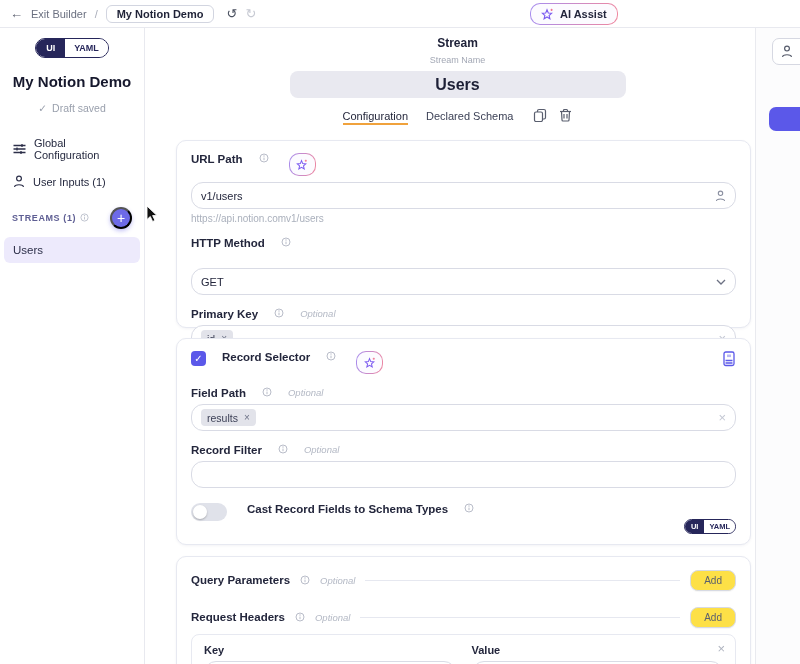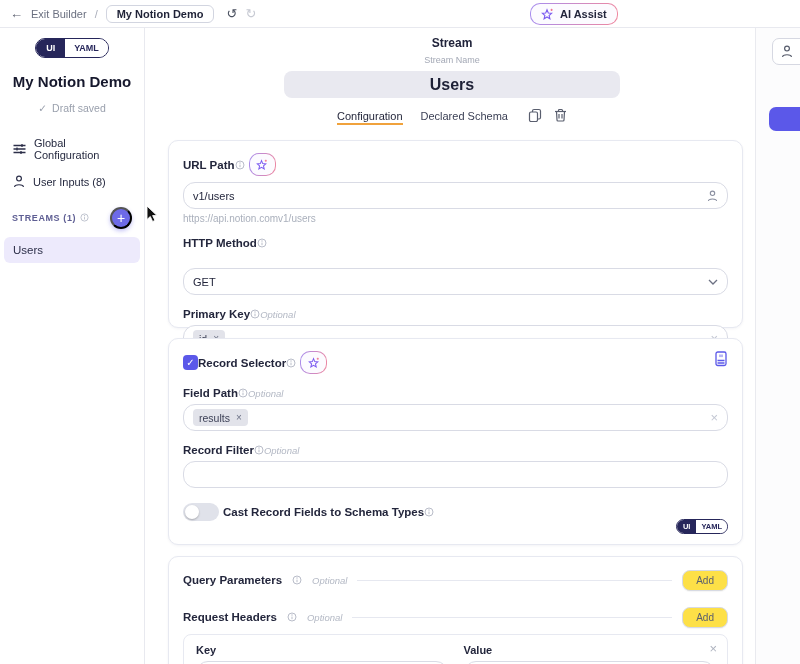--- a/index.html
+++ b/index.html
@@ -38,38 +38,38 @@
   .sb-item{display:flex;align-items:center;gap:8px;padding:7px 13px;font-size:11px;color:#262a40;cursor:pointer}
   .streams-row{margin-top:12px;padding:0 12px;display:flex;align-items:center;justify-content:space-between}
   .streams-label{display:flex;align-items:flex-start;gap:4px;font-size:9px;font-weight:700;
                  letter-spacing:.6px;color:#5e5e93}
   .plus-btn{width:22px;height:22px;border-radius:50%;background:#6d6ae8;color:#fff;font-size:14px;
             display:flex;align-items:center;justify-content:center;box-shadow:0 2px 4px rgba(109,106,232,.4);cursor:pointer}
   .stream-item{margin:8px 4px 0;padding:7px 9px;background:#edeafc;border-radius:6px;
                font-size:11.5px;color:#2c2f49;cursor:pointer}
 
   
-  .main{position:absolute;left:148px;top:28px;width:610px;height:636px;background:#fff;
-        border-right:2px solid #fca5a5}
+  .main{position:absolute;left:156px;top:28px;width:610px;height:636px;background:#fff;
+        border-right:7px solid #fca5a5}
   .stream-title{padding-top:8px;text-align:center;font-size:12px;font-weight:700;color:#20233a}
   .stream-sub{margin-top:5px;text-align:center;font-size:9px;color:#a3a8b5}
   .name-input{margin:6px auto 0;width:336px;height:27px;background:#e9e9f0;border-radius:8px;
               display:flex;align-items:center;justify-content:center;font-size:16px;font-weight:700;color:#1d2036;cursor:text}
   .tabs{margin-top:10px;display:flex;justify-content:center;align-items:center;gap:18px}
   .tab{font-size:11px;color:#3c4156;padding-bottom:1px;border-bottom:2.5px solid transparent;cursor:pointer}
   .tab.active{color:#1f2237;border-bottom-color:#f0a23c}
   .tab-icons{display:flex;align-items:center;gap:12px;margin-left:2px;padding-bottom:4px}
 
   .card{position:absolute;left:20px;width:575px;background:#fff;border:1px solid #e7e9f1;
         border-radius:10px;box-shadow:0 1px 3px rgba(26,26,77,.05);padding:12px 14px}
   #card1{top:112px;height:188px}
   #card2{top:310px;height:207px}
   #card3{top:528px;height:150px}
 
-  .frow{display:flex;align-items:center;gap:0;margin-bottom:6px}
+  .frow{display:flex;gap:16px;margin-bottom:6px}
   .flabel{font-size:11.5px;font-weight:700;color:#23263c}
   .optional{font-size:9.5px;font-style:italic;color:#b3b8c4}
   .sparkle-btn{width:27px;height:23px;margin-left:4px}
   .inp{height:27px;border:1px solid #d9dbe5;border-radius:12px;background:#fff;display:flex;
        align-items:center;justify-content:space-between;padding:0 9px;font-size:11px;color:#23263c;cursor:text}
   .helper{margin-top:4px;font-size:10px;color:#aab0bc}
   .sect{margin-top:13px}
   .chip{display:inline-flex;align-items:center;gap:6px;background:#e2e3ea;border-radius:4px;
         padding:2.5px 6px;font-size:10.5px;color:#3b3f55}
   .chip-x{font-size:10px;color:#6f7488;cursor:pointer}
@@ -149,21 +149,21 @@
       </span>
       <span>Global Configuration</span>
     </div>
     <div class="sb-item">
       <span>
         <svg width="12" height="13" viewBox="0 0 12 13" fill="none" stroke="#2c2f49" stroke-width="1.2">
           <circle cx="6" cy="3.6" r="2.4"></circle>
           <path d="M1.6 12 C1.6 9 10.4 9 10.4 12"></path>
         </svg>
       </span>
-      <span>User Inputs (8)</span>
+      <span>User Inputs (1)</span>
     </div>
   </nav>
   <div class="streams-row">
     <span class="streams-label">
       <span>STREAMS (1)</span>
       <span>
         <svg width="9" height="9" viewBox="0 0 10 10" fill="none">
           <circle cx="5" cy="5" r="4" stroke="#b9bdc9"></circle>
             <path d="M5 4.6 V7.2" stroke="#b9bdc9"></path>
             <circle cx="5" cy="3" r="0.7" fill="#b9bdc9"></circle>

